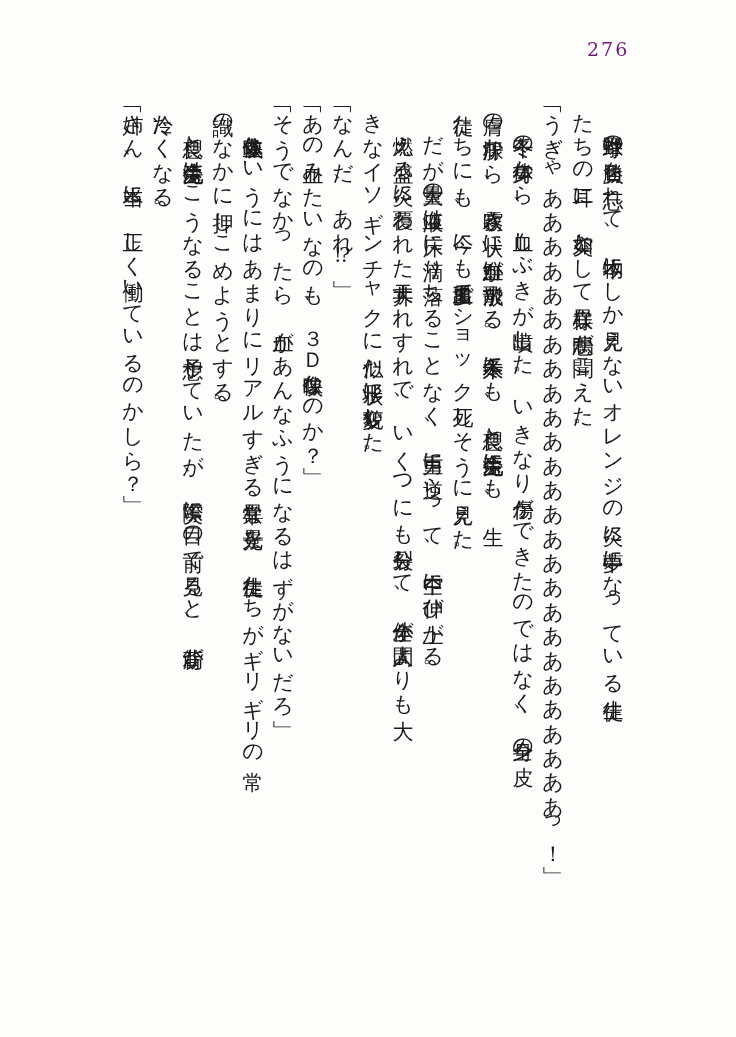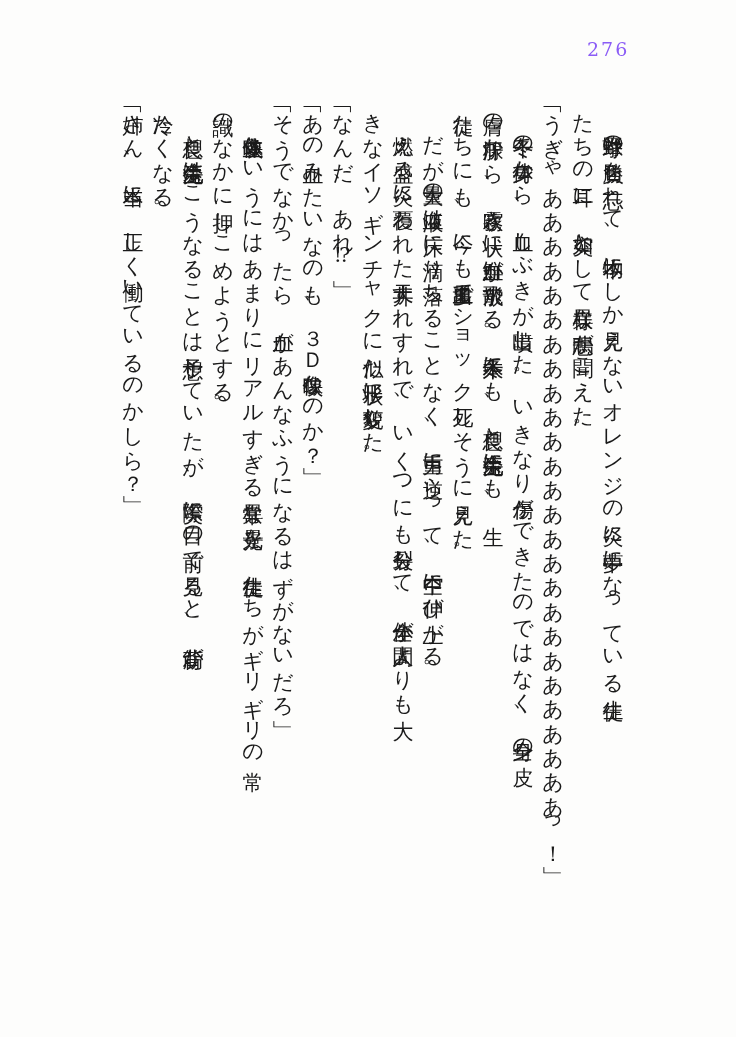--- a/index.html
+++ b/index.html
@@ -14,21 +14,21 @@
     background: #fdfdfc;
     overflow: hidden;
     font-family: "Liberation Serif", "DejaVu Serif", serif;
   }
   .page-number {
     position: absolute;
     top: 38px;
     left: 587px;
     font-size: 19px;
     letter-spacing: 2px;
-    color: #8b5cf6;
+    color: #701a75;
     font-family: "DejaVu Serif", "Liberation Serif", serif;
   }
   .text-block {
     position: absolute;
     top: 99px;
     right: 108px;
     height: 824px;
     writing-mode: vertical-rl;
     text-orientation: mixed;
     font-size: 21px;

